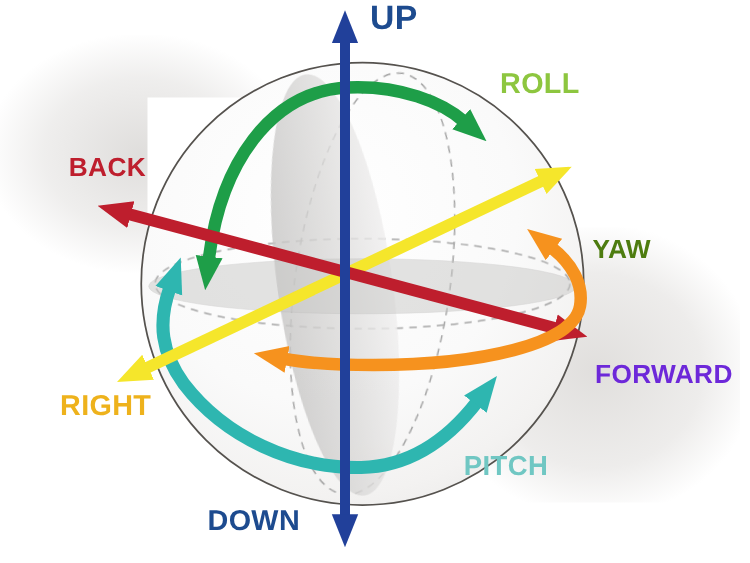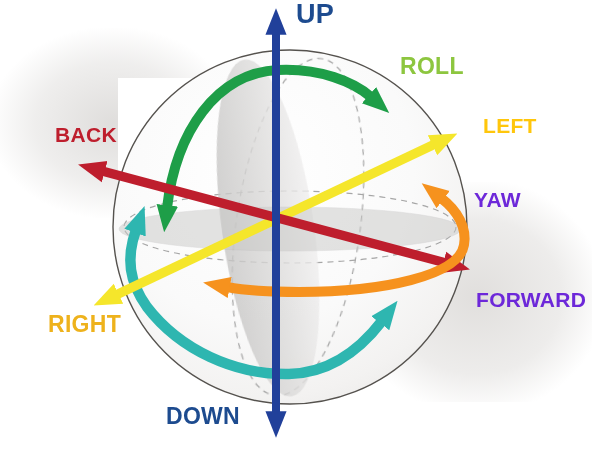--- a/index.html
+++ b/index.html
@@ -99,19 +99,19 @@
     <path d="M 102,171 L 446,263" fill="none" stroke="#BE1E2D" stroke-width="9.5" marker-start="url(#ah-red)" marker-end="url(#ah-red)"></path>
 
     <path d="M 441,198 C 458,211 467,228 464,245 C 459,276 382,292 299,292 C 263,292 243,290 227,287" fill="none" stroke="#F6921E" stroke-width="10" marker-start="url(#ah-orange)" marker-end="url(#ah-orange)"></path>
 
     <path d="M 276,32 L 276,414" fill="none" stroke="#21409A" stroke-width="8" marker-start="url(#ah-navy)" marker-end="url(#ah-navy)"></path>
   </svg>
 
   <div class="lbl lbl-up" style="color: rgb(29, 75, 143);">UP</div>
   <div class="lbl lbl-roll" style="color: rgb(141, 198, 63);">ROLL</div>
   <div class="lbl lbl-back" style="color: rgb(190, 30, 45); text-align: center;">BACK</div>
-  <div class="lbl lbl-left" style="color: rgb(255, 198, 11);">LEFT</div>
-  <div class="lbl lbl-yaw" style="color: #6d28d9;">YAW</div>
+  <div class="lbl lbl-yaw" style="color: #4d7c0f;">YAW</div>
   <div class="lbl lbl-forward" style="color: #6d28d9;">FORWARD</div>
   <div class="lbl lbl-right" style="color: rgb(238, 178, 28);">RIGHT</div>
+  <div class="lbl lbl-pitch" style="color: rgb(112, 199, 195);">PITCH</div>
   <div class="lbl lbl-down" style="color: rgb(29, 75, 143);">DOWN</div>
 
 </div>
 
 </body></html>

